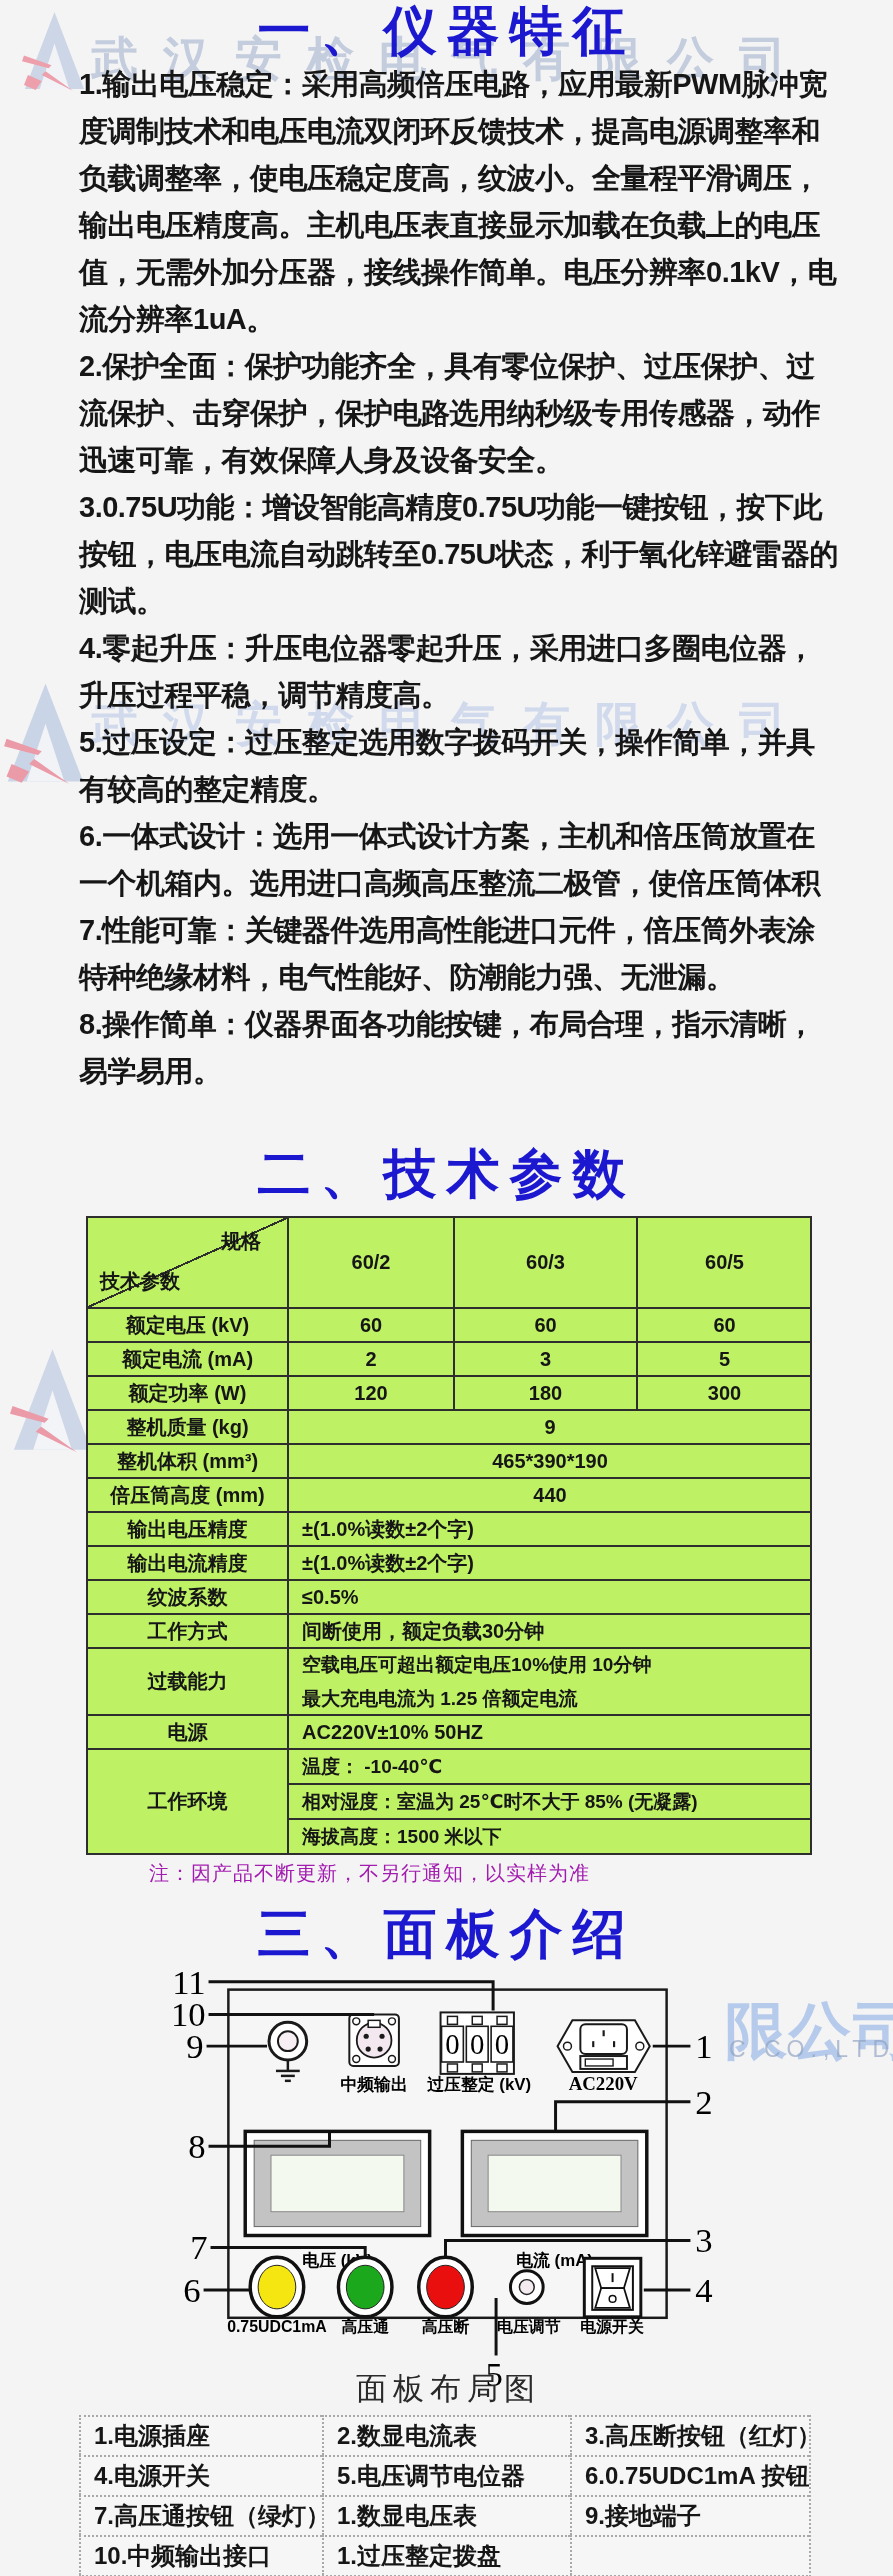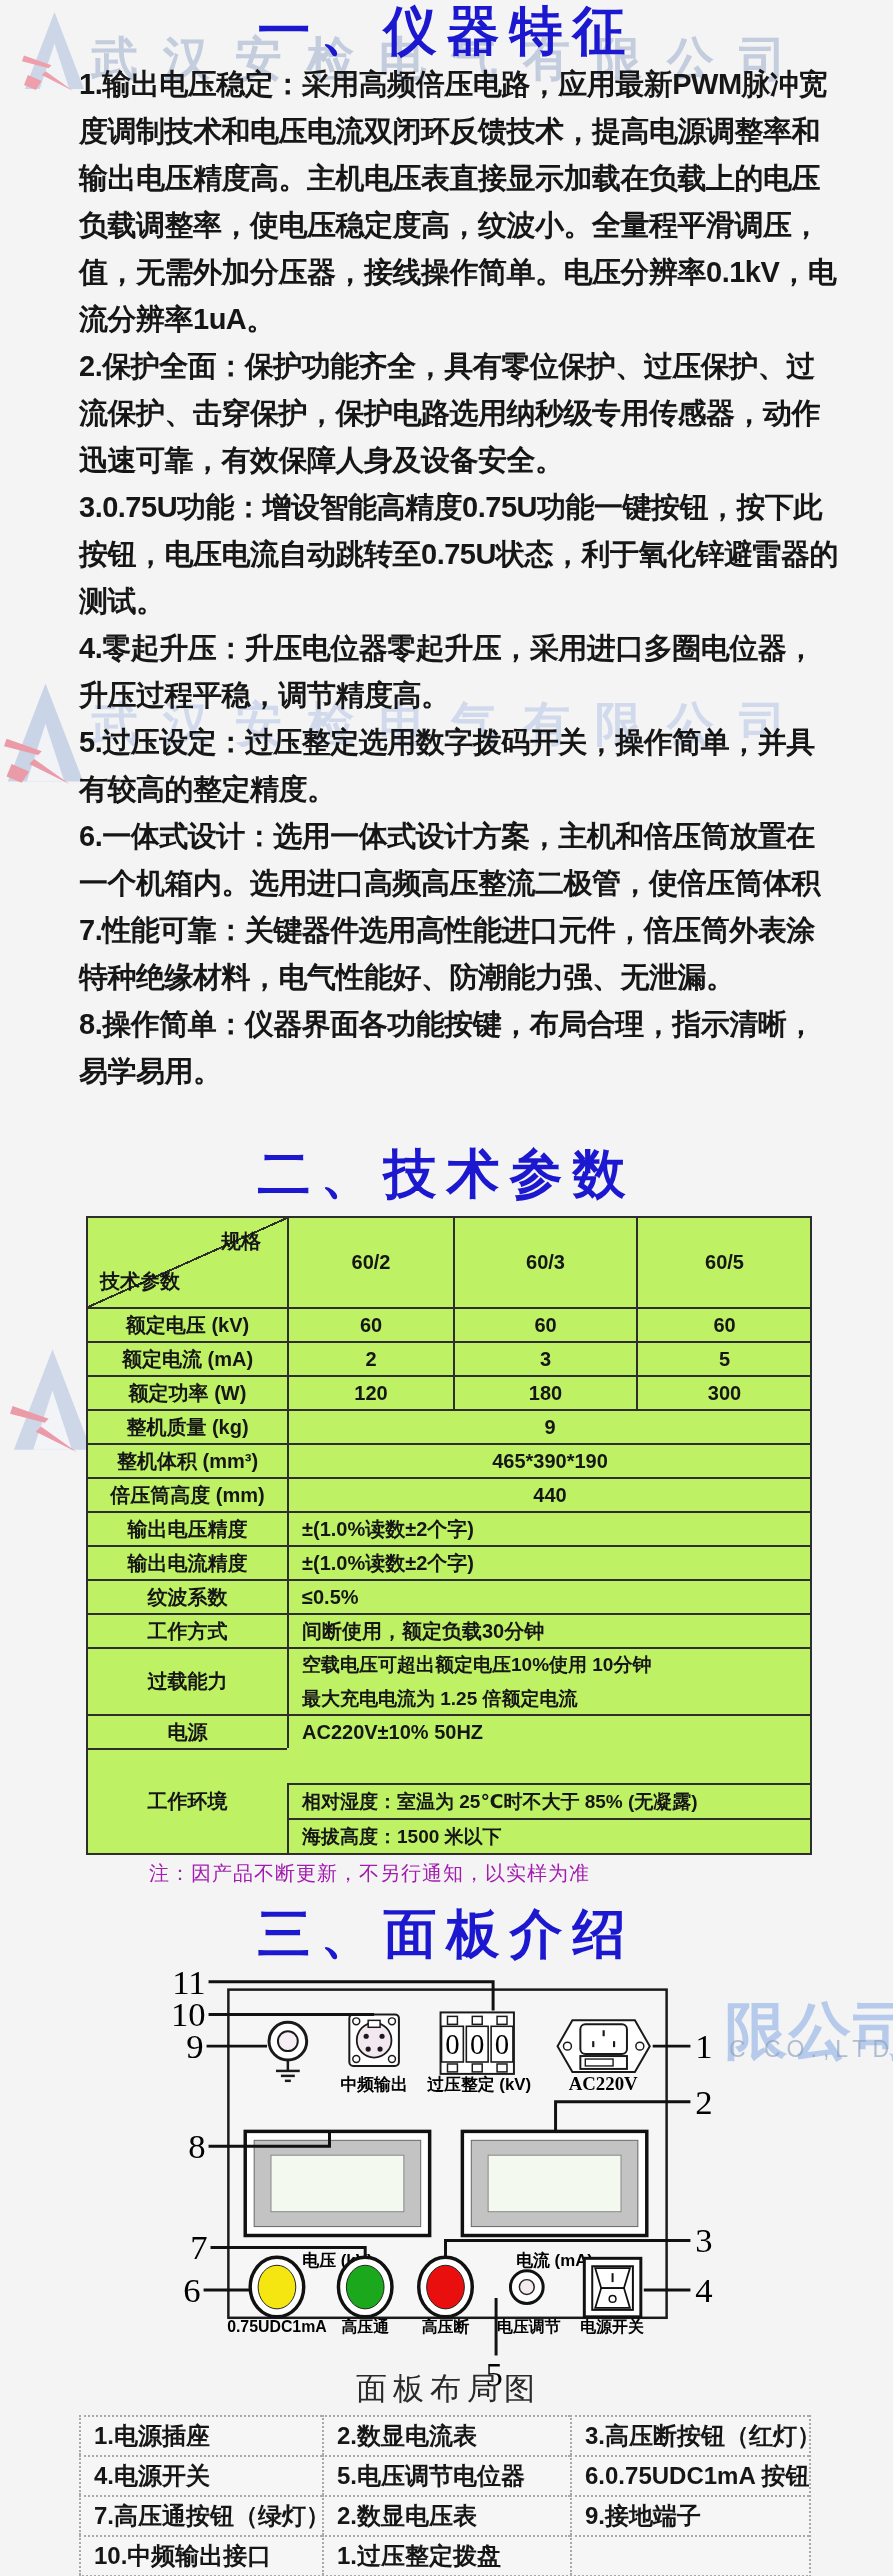--- a/index.html
+++ b/index.html
@@ -80,22 +80,22 @@
     <polygon points="2,46 30,56 24,62 52,82 20,66 27,59 0,52" fill="#eb9aa8"></polygon>
   </svg>
 
   <div class="wm-text wm-co">限公司</div>
   <div class="wm-text wm-co-en">C CO.,LTD</div>
 
   <div class="sec-title t1" style="color:#1c18cf">一、仪器特征</div>
   <div class="features" id="features">
       <div class="f-line">1.输出电压稳定：采用高频倍压电路，应用最新PWM脉冲宽</div>
       <div class="f-line">度调制技术和电压电流双闭环反馈技术，提高电源调整率和</div>
+      <div class="f-line">负载调整率，使电压稳定度高，纹波小。全量程平滑调压，</div>
       <div class="f-line">输出电压精度高。主机电压表直接显示加载在负载上的电压</div>
-      <div class="f-line">负载调整率，使电压稳定度高，纹波小。全量程平滑调压，</div>
       <div class="f-line">值，无需外加分压器，接线操作简单。电压分辨率0.1kV，电</div>
       <div class="f-line">流分辨率1uA。</div>
       <div class="f-line">2.保护全面：保护功能齐全，具有零位保护、过压保护、过</div>
       <div class="f-line">流保护、击穿保护，保护电路选用纳秒级专用传感器，动作</div>
       <div class="f-line">迅速可靠，有效保障人身及设备安全。</div>
       <div class="f-line">3.0.75U功能：增设智能高精度0.75U功能一键按钮，按下此</div>
       <div class="f-line">按钮，电压电流自动跳转至0.75U状态，利于氧化锌避雷器的</div>
       <div class="f-line">测试。</div>
       <div class="f-line">4.零起升压：升压电位器零起升压，采用进口多圈电位器，</div>
       <div class="f-line">升压过程平稳，调节精度高。</div>
@@ -145,20 +145,21 @@
       <div class="pt-cell" style="grid-area: 11 / 1;">工作方式</div>
       <div class="pt-cell pt-left" style="grid-area: 11 / 2 / auto / 5;">间断使用，额定负载30分钟</div>
       <div class="pt-cell" style="grid-area: 12 / 1;">过载能力</div>
       <div class="pt-cell pt-2line" style="grid-area: 12 / 2 / auto / 5;">
         <div>空载电压可超出额定电压10%使用 10分钟</div>
         <div>最大充电电流为 1.25 倍额定电流</div>
       </div>
       <div class="pt-cell" style="grid-area: 13 / 1;">电源</div>
       <div class="pt-cell pt-left" style="grid-area: 13 / 2 / auto / 5;">AC220V±10%  50HZ</div>
       <div class="pt-cell" style="grid-area: 14 / 1 / 17;">工作环境</div>
+      <div class="pt-cell pt-left pt-env" style="grid-area: 14 / 2 / auto / 5;">温度： -10-40℃</div>
       <div class="pt-cell pt-left pt-env" style="grid-area: 15 / 2 / auto / 5;">相对湿度：室温为 25℃时不大于 85% (无凝露)</div>
       <div class="pt-cell pt-left pt-env" style="grid-area: 16 / 2 / auto / 5;">海拔高度：1500 米以下</div>
     </div>
   <div class="note-line">注：因产品不断更新，不另行通知，以实样为准</div>
 
   <div class="sec-title t3" style="color:#1c18cf">三、面板介绍</div>
 
   <svg class="panel-svg" width="893" height="466" viewBox="0 0 900 470">
 
     <rect x="230" y="45" width="442" height="331" fill="#f6f6f7" stroke="#1a1a1a" stroke-width="2.5"></rect>
@@ -291,21 +292,21 @@
   <div class="panel-caption">面板布局图</div>
 
   <div class="legend" id="legend">
       <div class="lg-cell">1.电源插座</div>
       <div class="lg-cell">2.数显电流表</div>
       <div class="lg-cell">3.高压断按钮（红灯）</div>
       <div class="lg-cell">4.电源开关</div>
       <div class="lg-cell">5.电压调节电位器</div>
       <div class="lg-cell">6.0.75UDC1mA 按钮（黄灯）</div>
       <div class="lg-cell">7.高压通按钮（绿灯）</div>
-      <div class="lg-cell">2.数显电压表</div>
+      <div class="lg-cell">1.数显电压表</div>
       <div class="lg-cell">9.接地端子</div>
       <div class="lg-cell">10.中频输出接口</div>
       <div class="lg-cell">1.过压整定拨盘</div>
       <div class="lg-cell"></div>
     </div>
 
 </div>
 
 
 </body></html>

